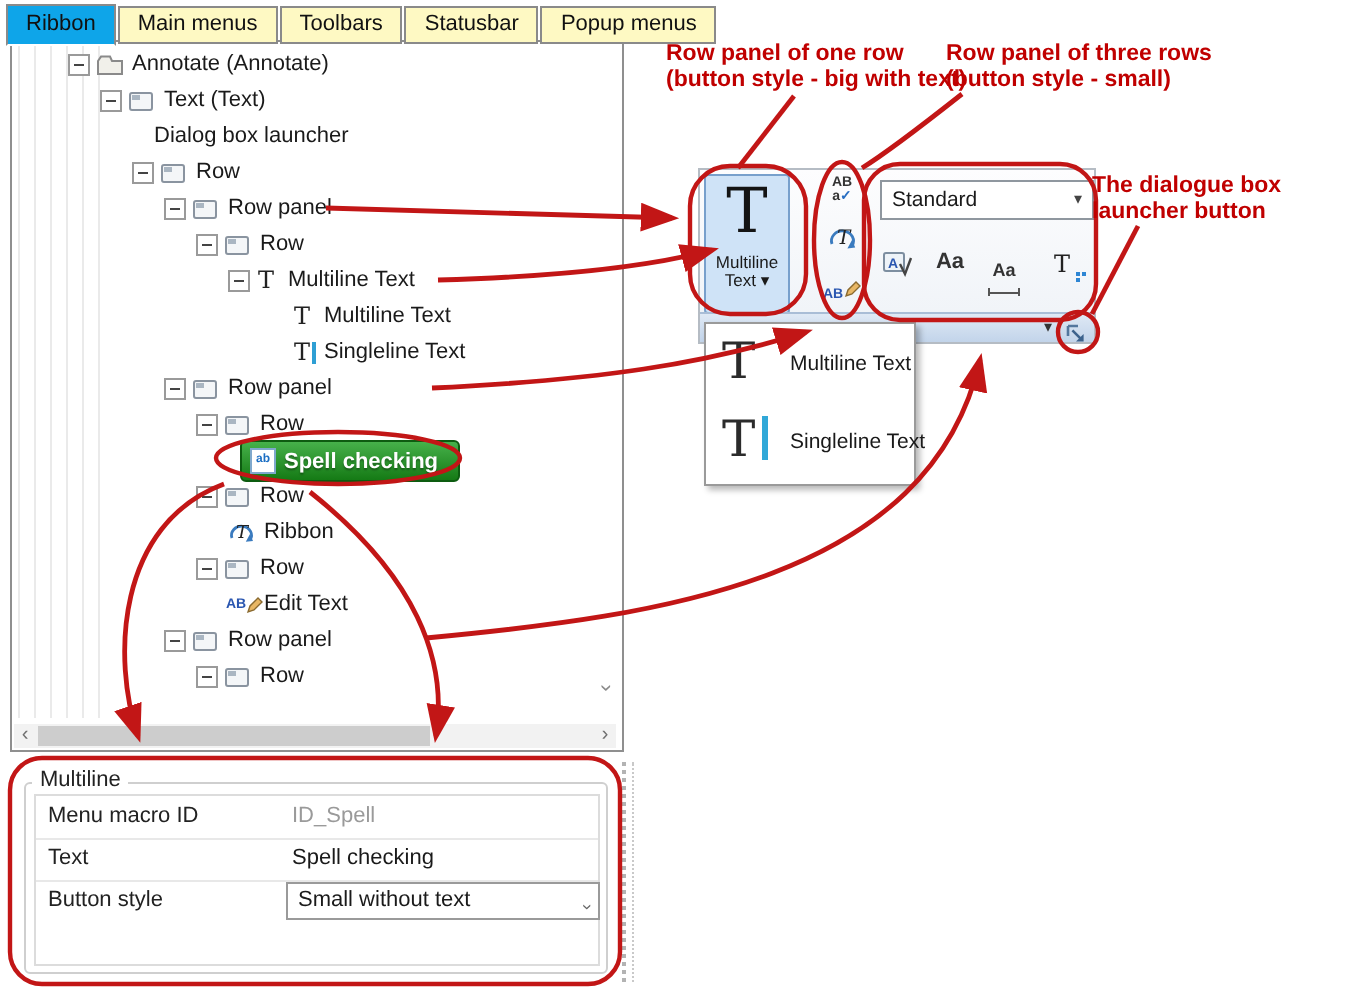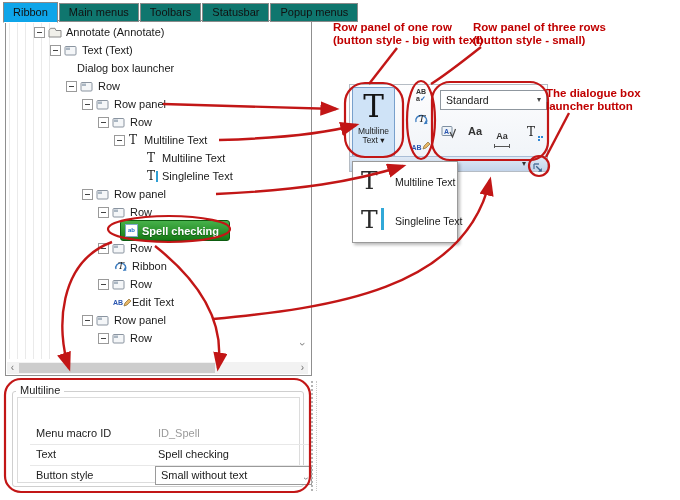--- a/index.html
+++ b/index.html
@@ -1,20 +1,20 @@
 <!DOCTYPE html>
 <html><head>
 <meta charset="utf-8">
 <style>
   html,body{margin:0;padding:0;background:#fff;}
   #stage{position:relative;width:680px;height:500px;background:#fff;
          font-family:"Liberation Sans",sans-serif;overflow:hidden;}
   
   .tabbar{position:absolute;left:3px;top:2px;display:flex;align-items:flex-end;z-index:3;}
-  .tab{font-size:11px;color:#111;background:#0f766e;border:1px solid #8a8a8a;
+  .tab{font-size:11px;color:#111;background:#fef9c3;border:1px solid #8a8a8a;
        padding:2px 9px 2px 9px;margin-right:1px;height:13px;line-height:13px;}
   .tab.active{background:#0ea5e9;border-bottom:1px solid #fff;height:15px;line-height:15px;
        position:relative;z-index:4;margin-bottom:-1px;}
   
   .treepanel{position:absolute;left:5px;top:20px;width:305px;height:354px;
        background:#fff;border:1px solid #8f8f8f;z-index:1;}
   .guides{position:absolute;left:3px;top:2px;width:46px;height:336px;
        background:repeating-linear-gradient(90deg,#eaeaea 0 1px,transparent 1px 8px);}
   .trow{position:absolute;left:0;height:18px;width:100%;}
   .expand{position:absolute;top:4px;width:9px;height:9px;background:#fff;border:1px solid #9a9a9a;}
@@ -36,21 +36,21 @@
   .hscroll .arr{position:absolute;top:0;width:11px;height:12px;color:#707070;font-size:10px;
        line-height:12px;text-align:center;}
   .hscroll .thumb{position:absolute;left:12px;top:1px;width:196px;height:10px;background:#cdcdcd;}
   .vchev{position:absolute;right:6px;top:317px;color:#8a8a8a;font-size:11px;transform:rotate(90deg);}
   
   .groupbox{position:absolute;left:12px;top:391px;width:290px;height:94px;
        border:1px solid #cfcfcf;border-radius:3px;background:#fff;}
   .grouplabel{position:absolute;left:16px;top:384px;background:#fff;padding:0 4px;
        font-size:11px;color:#222;z-index:2;}
   .ptable{position:absolute;left:17px;top:397px;width:281px;height:84px;border:1px solid #dcdcdc;background:#fff;}
-  .prow{position:absolute;left:12px;width:100%;height:21px;border-bottom:1px solid #e8e8e8;margin-top:25px;}
+  .prow{position:absolute;left:0;width:100%;height:21px;border-bottom:1px solid #e8e8e8;}
   .prow:last-child{border-bottom:none;}
   .plabel{position:absolute;left:6px;top:4px;font-size:11px;color:#222;}
   .pvalue{position:absolute;left:128px;top:4px;font-size:11px;color:#1a1a1a;}
   .pvalue.disabled{color:#9a9a9a;}
   .pcombo{position:absolute;left:125px;top:1px;width:150px;height:17px;background:#fff;
        border:1px solid #9a9a9a;font-size:11px;color:#1a1a1a;line-height:17px;padding-left:5px;}
   .pcombo .cchev{position:absolute;right:4px;top:3px;font-size:9px;color:#666;transform:rotate(90deg);}
   .splitdots{position:absolute;left:311px;top:381px;height:110px;width:3px;
        border-left:2px dotted #b3b3b3;border-right:1px dotted #c9c9c9;}
   

